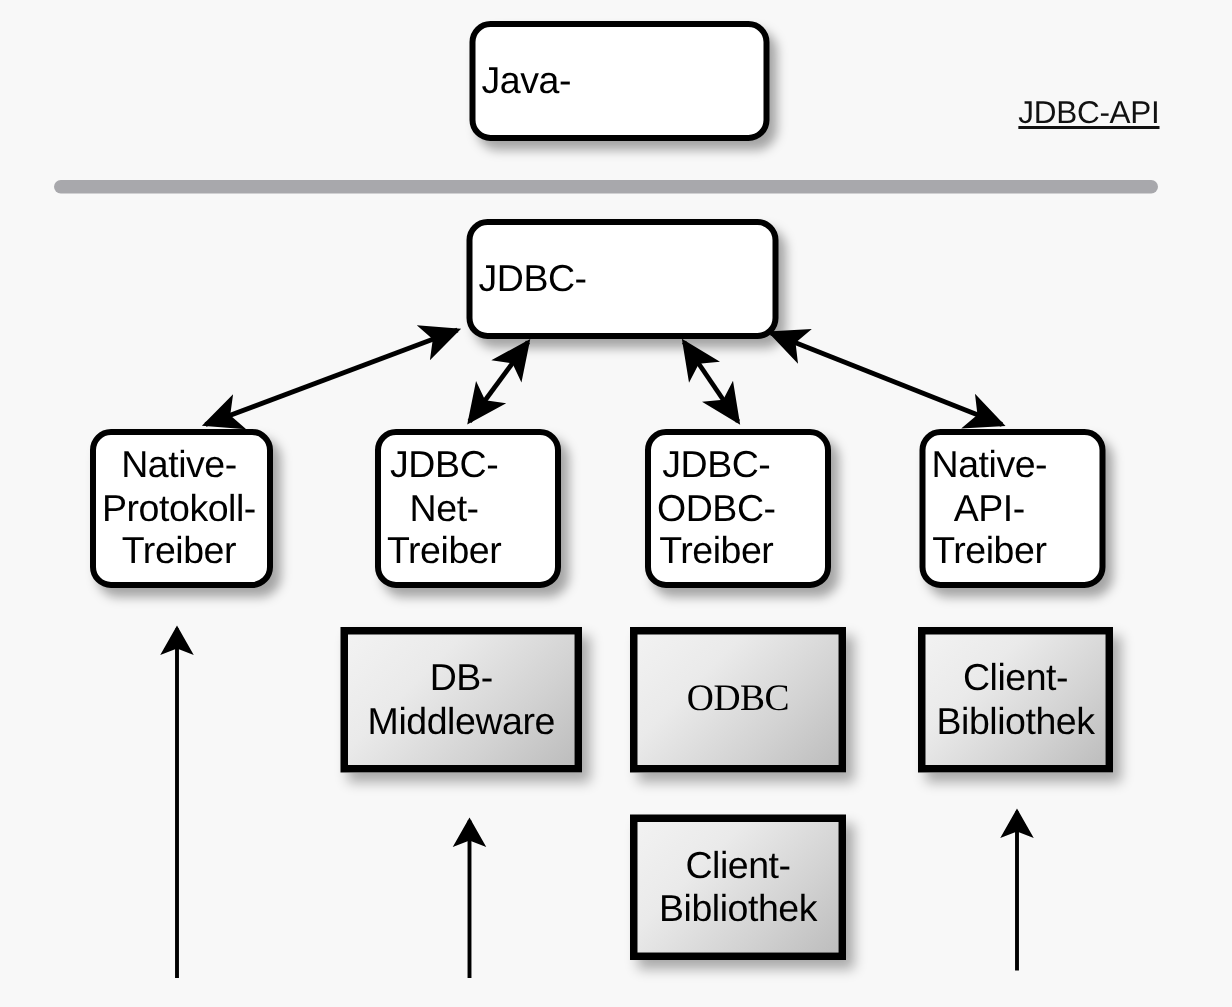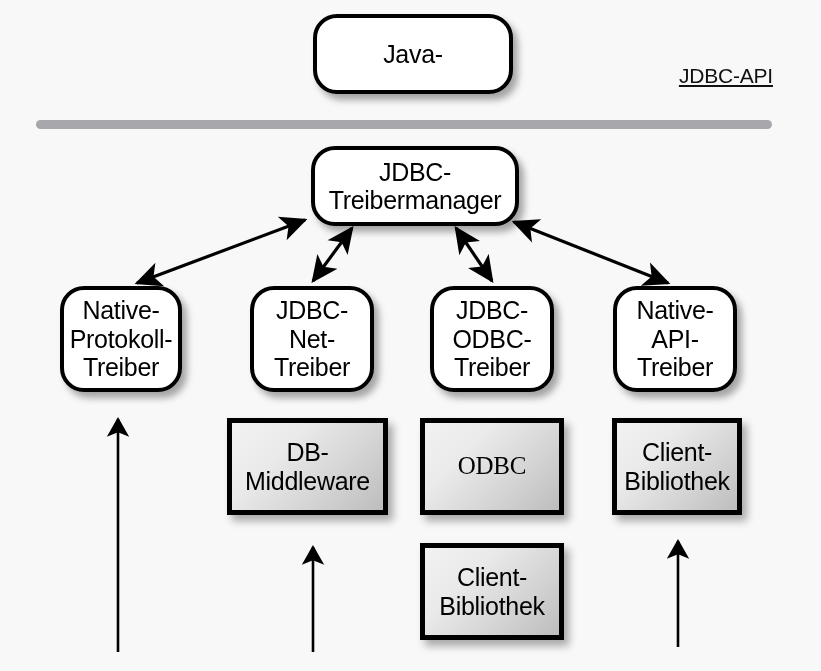--- a/index.html
+++ b/index.html
@@ -27,24 +27,24 @@
     height: 671px;
     pointer-events: none;
   }
 
   
   .node {
     position: absolute;
     box-sizing: border-box;
     background: #ffffff;
     border: 4px solid #000000;
-    border-radius: 24px;
+    border-radius: 14px;
     display: flex;
     align-items: center;
-    justify-content: center;
+    justify-content: flex-start;
     text-align: center;
     color: #000000;
     font-size: 25px;
     line-height: 1.14;
     letter-spacing: -0.3px;
     box-shadow: 5px 6px 7px rgba(0,0,0,0.34);
     z-index: 3;
   }
   .node .txt { display: block; padding: 0 4px; }
 
@@ -126,21 +126,20 @@
 
   <div class="node" style="left:313px; top:14px; width:200px; height:80px;">
     <span class="txt">
       <span>Java-</span><br>
     </span>
   </div>
 
   <div class="node" style="left:311px; top:146px; width:208px; height:80px;">
     <span class="txt">
       <span>JDBC-</span><br>
-      <span>Treibermanager</span>
     </span>
   </div>
 
   <div class="node" style="left:60px; top:286px; width:122px; height:106px;">
     <span class="txt">
       <span>Native-</span><br>
       <span>Protokoll-</span><br>
       <span>Treiber</span>
     </span>
   </div>

